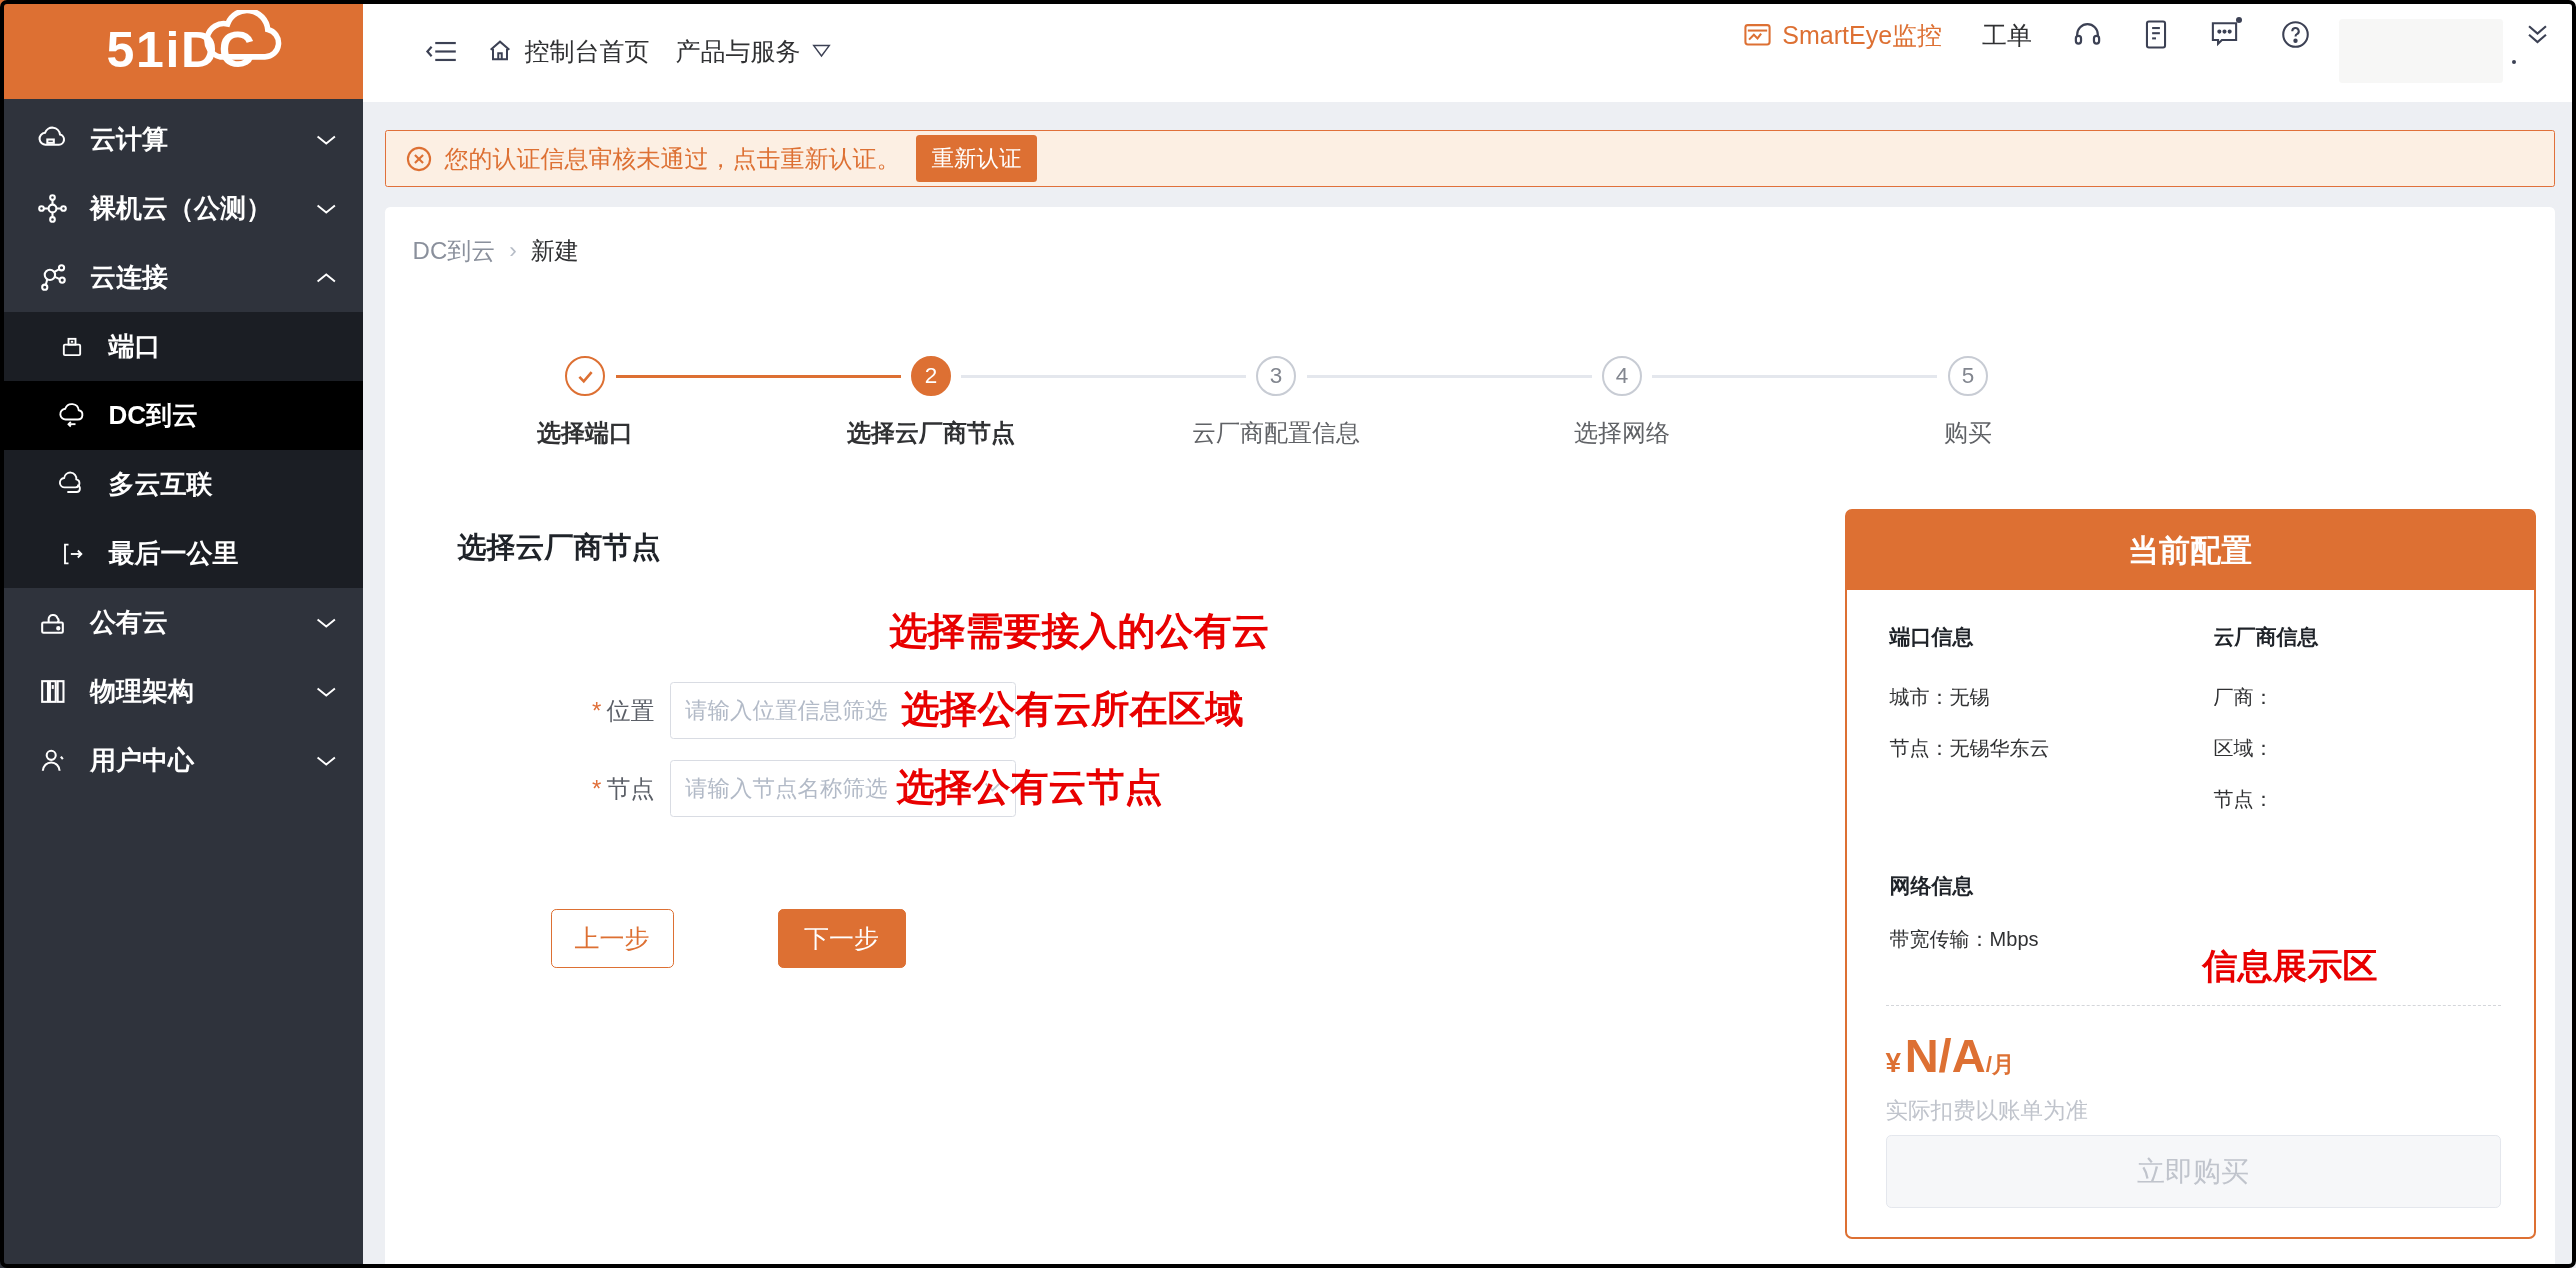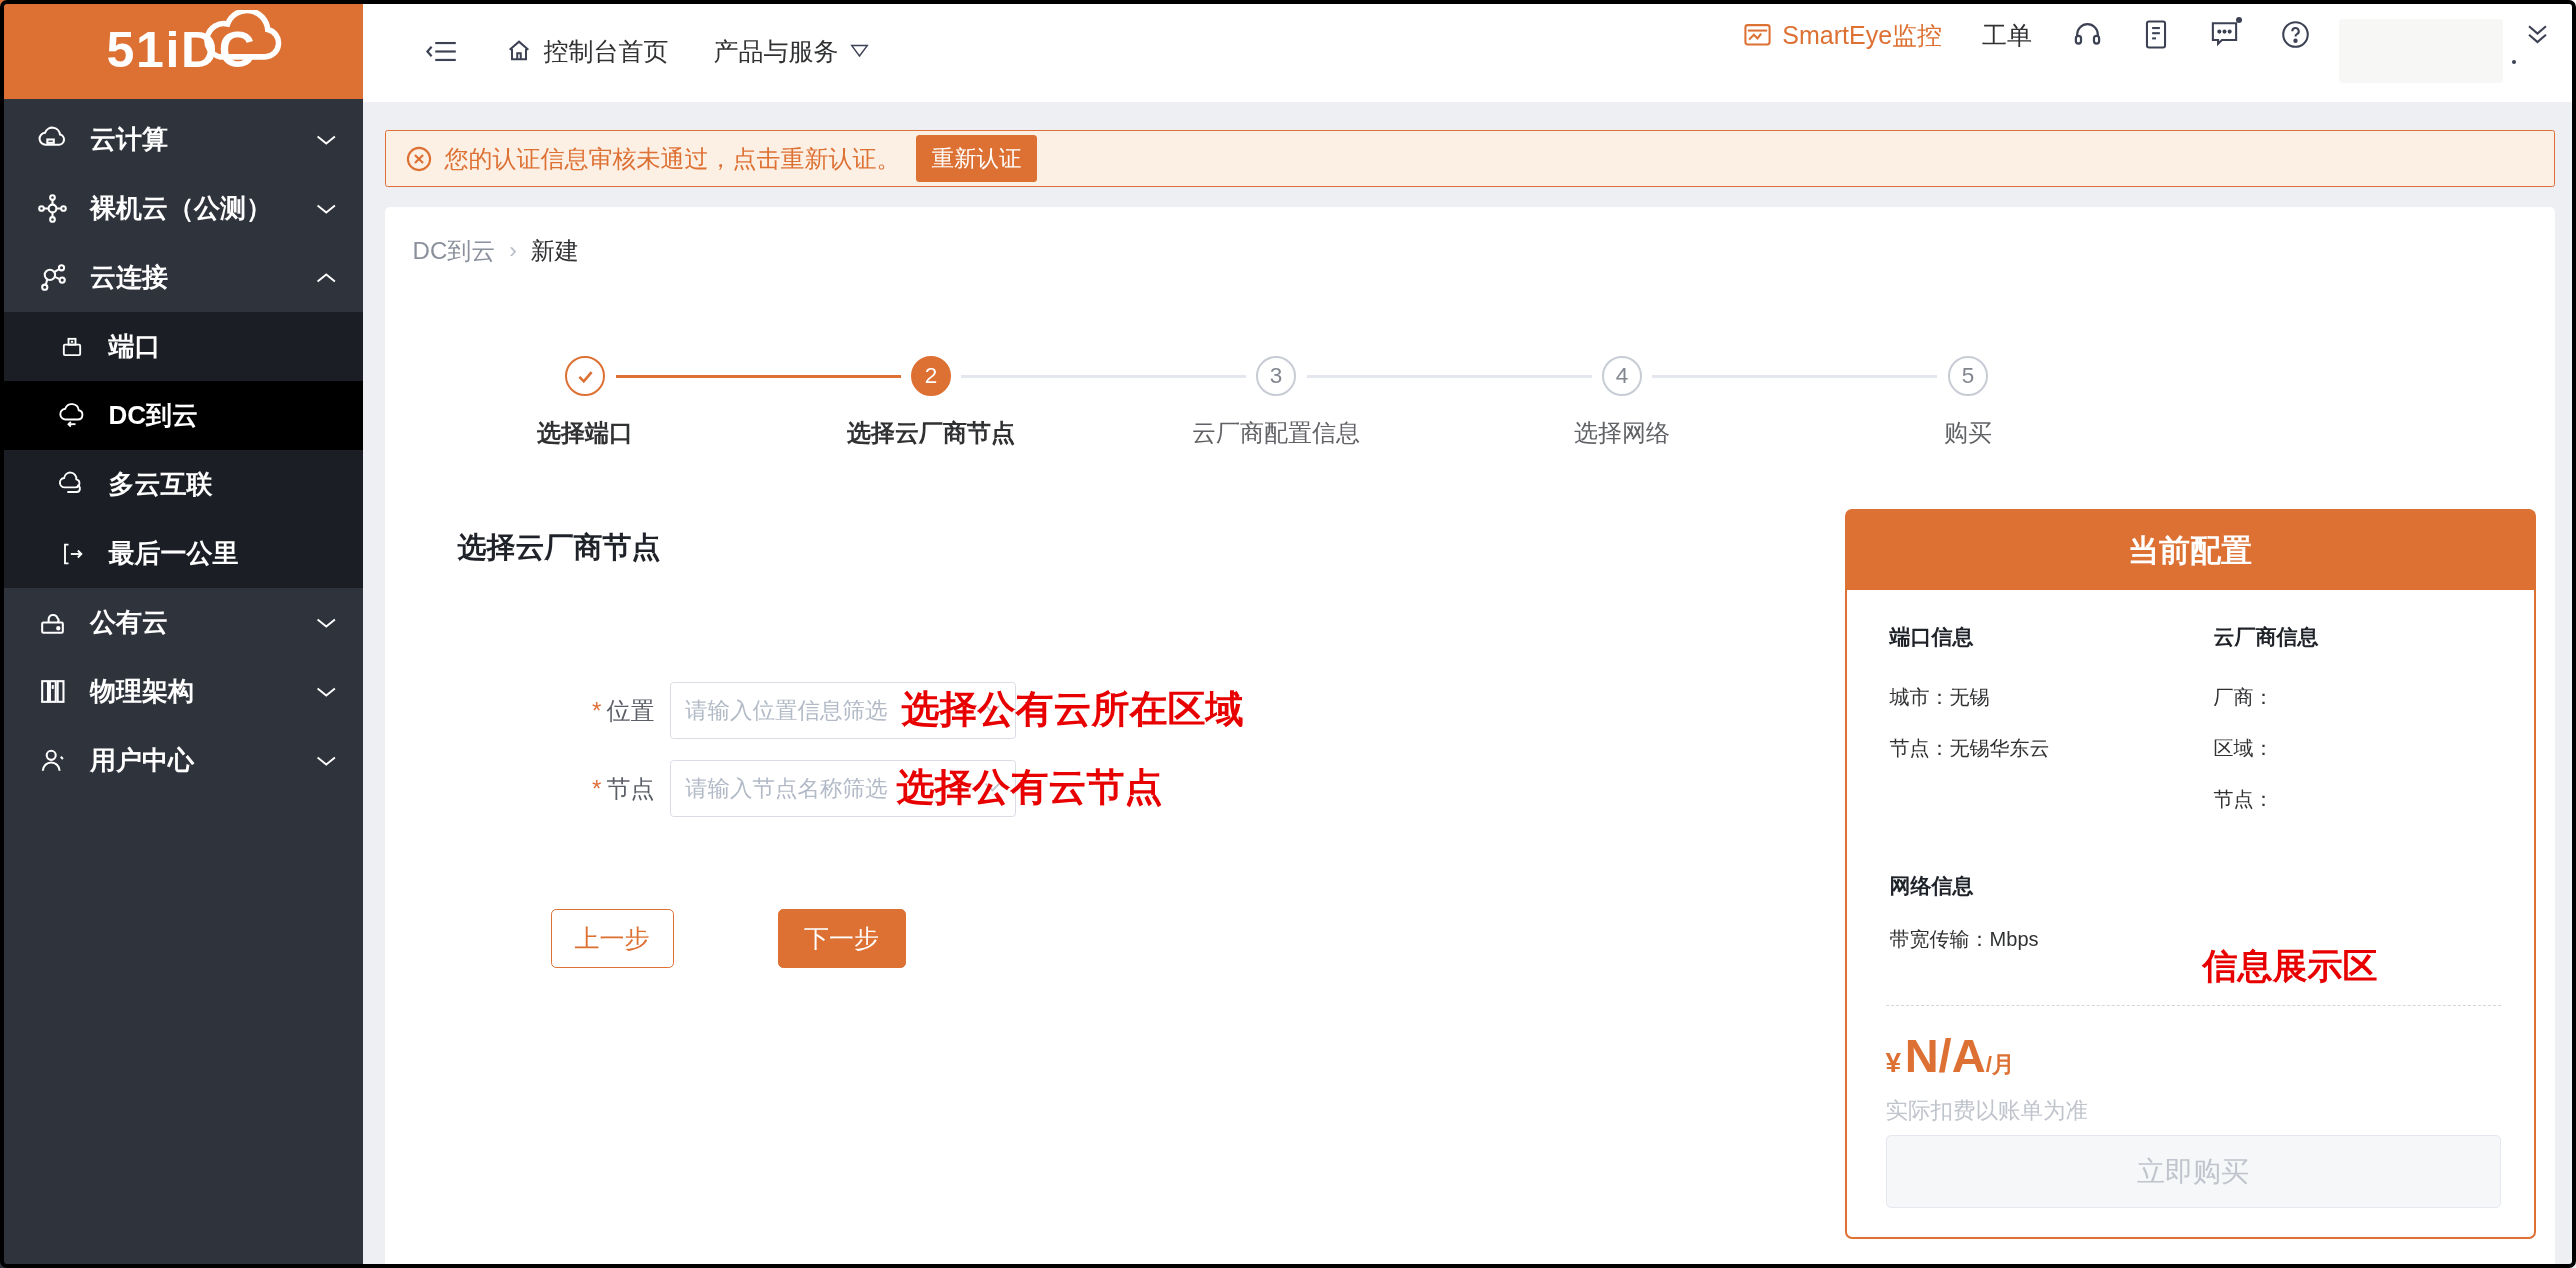--- a/index.html
+++ b/index.html
@@ -23,21 +23,21 @@
   .nav-item .nlabel{margin-left:21px;flex:1;}
   .nav-item .chev{margin-right:26px;}
   .submenu{background:#1b1e24;}
   .sub-item{height:69px;display:flex;align-items:center;color:#fff;font-size:26px;font-weight:600;cursor:pointer;}
   .sub-item .nicon{margin-left:57px;width:29px;display:flex;justify-content:center;}
   .sub-item .nlabel{margin-left:22.5px;}
   .sub-item.active{background:#000;}
 
   
   .header{position:absolute;left:363px;top:0;width:2213px;height:102px;background:#fff;display:flex;align-items:center;z-index:4;}
-  .hdr-left{display:flex;align-items:center;margin-left:62px;gap:45px;justify-content:space-between;}
+  .hdr-left{display:flex;align-items:center;margin-left:62px;gap:26px;justify-content:space-between;}
   .hdr-link{display:flex;align-items:center;gap:10.4px;font-size:25px;color:#303133;cursor:pointer;white-space:nowrap;}
   .hdr-right{position:absolute;right:24px;display:flex;align-items:flex-start;}
   .smarteye{display:flex;align-items:center;gap:10.4px;color:#dd7033;font-size:25px;cursor:pointer;white-space:nowrap;}
   .hr-gap{margin-left:40px;}
   .user-blob{width:164px;height:64px;background:#f7f7f6;border-radius:3.5px;margin-left:28px;}
   .user-dot{width:4.3px;height:4.3px;border-radius:50%;background:#3c4154;margin-left:8.6px;align-self:flex-end;margin-bottom:19px;}
 
   
   .main{position:absolute;left:363px;top:102px;width:2572px;height:1166px;background:#edeff3;}
   .alert{position:absolute;left:21.6px;top:28px;width:2170px;height:57px;background:#fcefe3;border:1.7px solid #e0703a;border-radius:2.6px;
@@ -376,20 +376,21 @@
       <div class="circle">4</div>
       <div class="step-label">选择网络</div>
     </div>
     <div class="step" style="left:1583px;">
       <div class="circle">5</div>
       <div class="step-label">购买</div>
     </div>
 
     <div class="form-title">选择云厂商节点</div>
 
+    <div class="red-note" style="left:505px;top:399px;">选择需要接入的公有云</div>
 
     <div class="frow" style="top:475px;">
       <span class="flabel"><span class="req">*</span><span>位置</span></span>
       <input class="finput" placeholder="请输入位置信息筛选" style="">
       <span class="caret">
           <svg width="19" height="12" viewBox="0 0 22 14" fill="none" stroke="#c0c4cc" stroke-width="2">
             <polyline points="3,3 11,11 19,3"></polyline>
           </svg>
         </span>
     </div>

